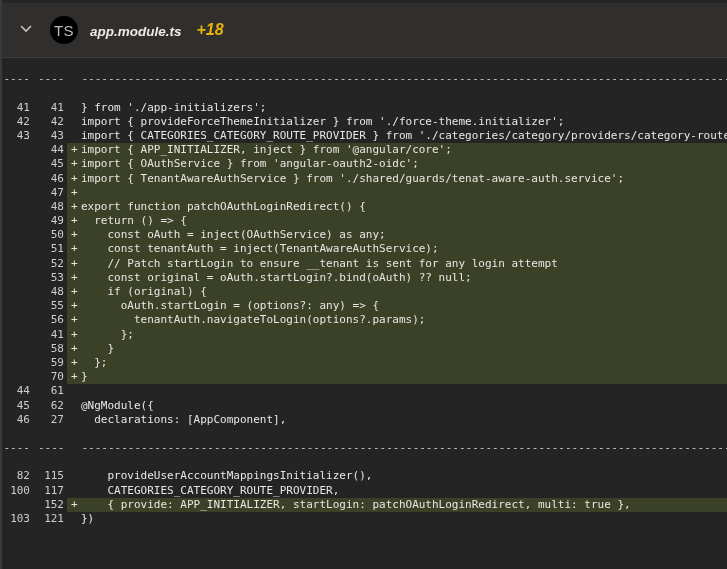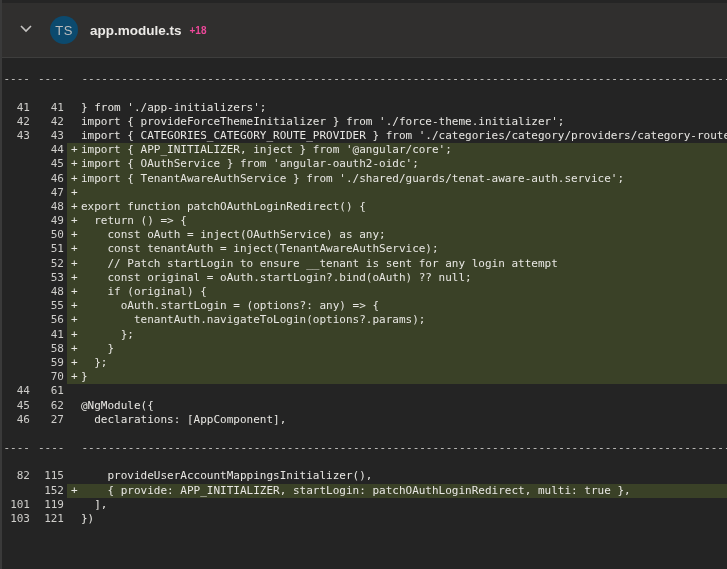--- a/index.html
+++ b/index.html
@@ -20,32 +20,32 @@
   }
   .chevron-wrap {
     width: 48px;
     display: flex;
     justify-content: center;
     align-items: center;
   }
   .ts-badge {
     width: 28px; height: 28px;
     border-radius: 50%;
-    background: #0c4a6e;
+    background: #000000;
     color: #bdbdbd;
-    font-size: 13px;
+    font-size: 15px;
     font-family: "Liberation Sans", sans-serif;
     display: flex; align-items: center; justify-content: center;
     letter-spacing: 0.5px;
     flex: 0 0 auto;
   }
   .header-text { margin-left: 12px; font-family: "Liberation Sans", sans-serif; }
-  .title-line { display: flex; align-items: center; gap: 8px; }
+  .title-line { display: flex; align-items: flex-end; gap: 15px; font-style: italic; }
   .file-name { color: #eceae7; font-size: 13.5px; font-weight: bold; }
-  .additions { color: #ec4899; font-size: 10px; font-weight: bold; }
+  .additions { color: #eab308; font-size: 16px; font-weight: bold; }
   .file-path { color: #9d9c9a; font-size: 11.5px; margin-top: 3px; }
 
   .diff-body {
     width: 100%;
     height: 511px;
     overflow: hidden;
     font-size: 11px;
     line-height: 14.2px;
     color: #e8e7e3;
   }
@@ -117,16 +117,16 @@
     <div class="row added"><span class="gut-old"></span><span class="gut-new">58</span><span class="content"><span class="marker">+</span><span class="code">    }</span></span></div>
     <div class="row added"><span class="gut-old"></span><span class="gut-new">59</span><span class="content"><span class="marker">+</span><span class="code">  };</span></span></div>
     <div class="row added"><span class="gut-old"></span><span class="gut-new">70</span><span class="content"><span class="marker">+</span><span class="code">}</span></span></div>
     <div class="row context"><span class="gut-old">44</span><span class="gut-new">61</span><span class="content"><span class="marker"></span><span class="code"></span></span></div>
     <div class="row context"><span class="gut-old">45</span><span class="gut-new">62</span><span class="content"><span class="marker"></span><span class="code">@NgModule({</span></span></div>
     <div class="row context"><span class="gut-old">46</span><span class="gut-new">27</span><span class="content"><span class="marker"></span><span class="code">  declarations: [AppComponent],</span></span></div>
     <div class="row blank"><span class="gut-old"></span><span class="gut-new"></span><span class="content"><span class="marker"></span><span class="code"></span></span></div>
     <div class="row separator"><span class="gut-old">----</span><span class="gut-new">----</span><span class="content"><span class="marker"></span><span class="code">------------------------------------------------------------------------------------------------------------------------------------------------------</span></span></div>
     <div class="row blank"><span class="gut-old"></span><span class="gut-new"></span><span class="content"><span class="marker"></span><span class="code"></span></span></div>
     <div class="row context"><span class="gut-old">82</span><span class="gut-new">115</span><span class="content"><span class="marker"></span><span class="code">    provideUserAccountMappingsInitializer(),</span></span></div>
+    <div class="row context"><span class="gut-old">100</span><span class="gut-new">117</span><span class="content"><span class="marker"></span><span class="code">    CATEGORIES_CATEGORY_ROUTE_PROVIDER,</span></span></div>
     <div class="row added"><span class="gut-old"></span><span class="gut-new">152</span><span class="content"><span class="marker">+</span><span class="code">    { provide: APP_INITIALIZER, startLogin: patchOAuthLoginRedirect, multi: true },</span></span></div>
-    <div class="row context"><span class="gut-old">101</span><span class="gut-new">119</span><span class="content"><span class="marker"></span><span class="code">  ],</span></span></div>
     <div class="row context"><span class="gut-old">103</span><span class="gut-new">121</span><span class="content"><span class="marker"></span><span class="code">})</span></span></div>
   </div>
 
 </body></html>

